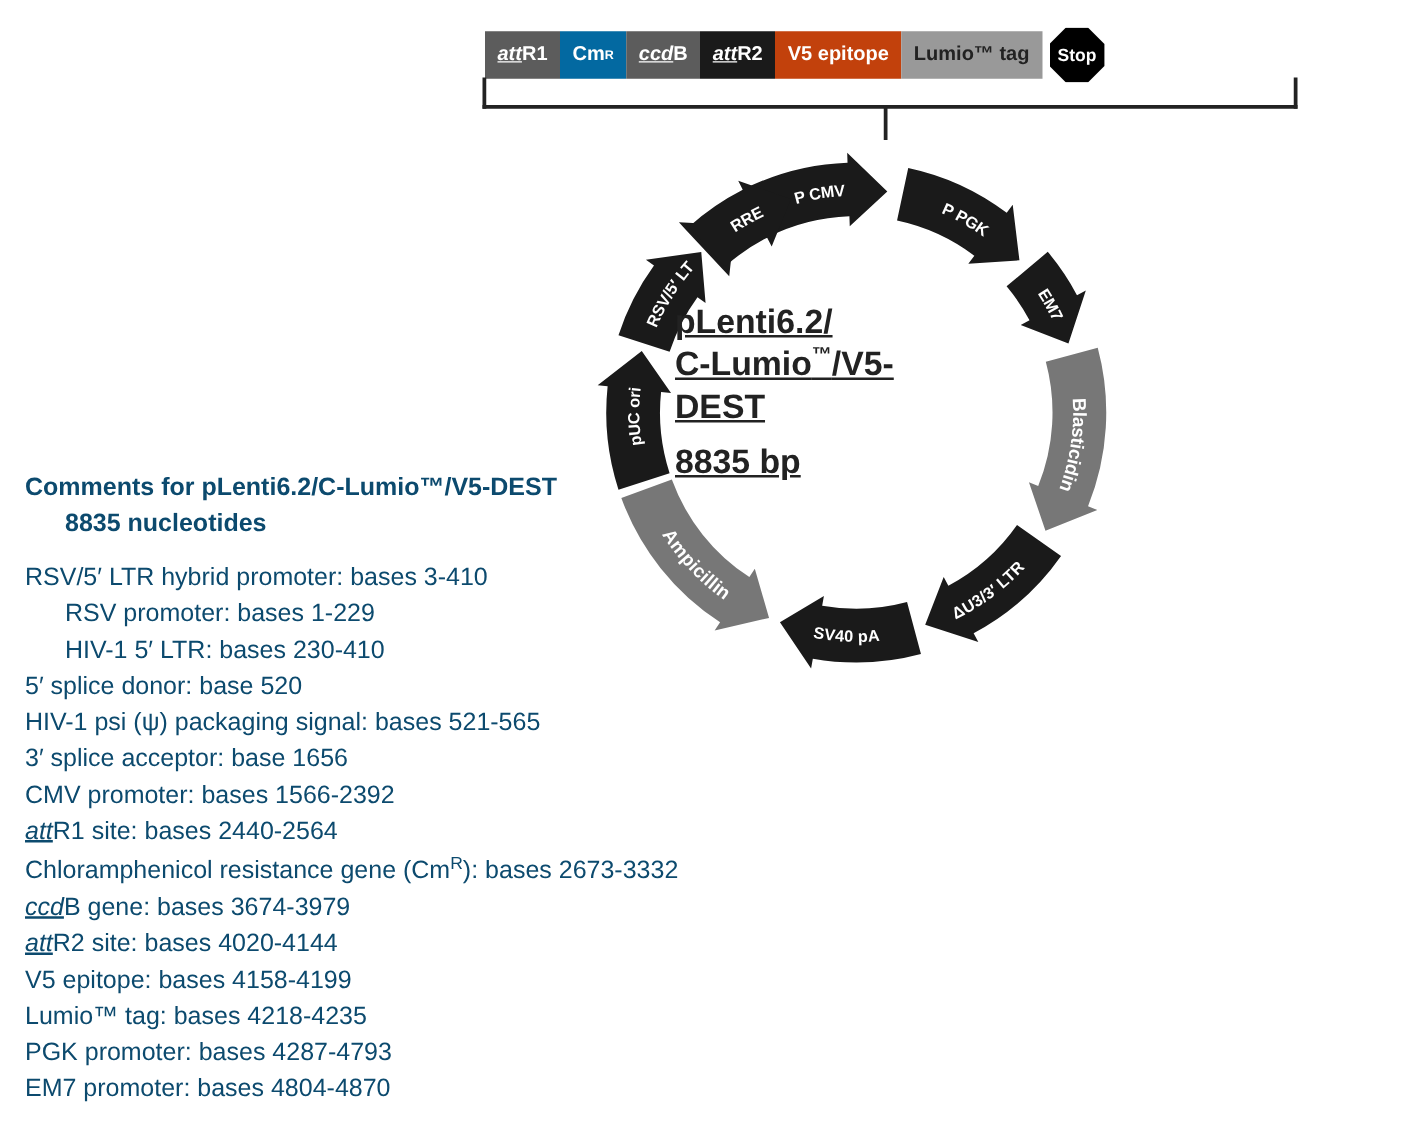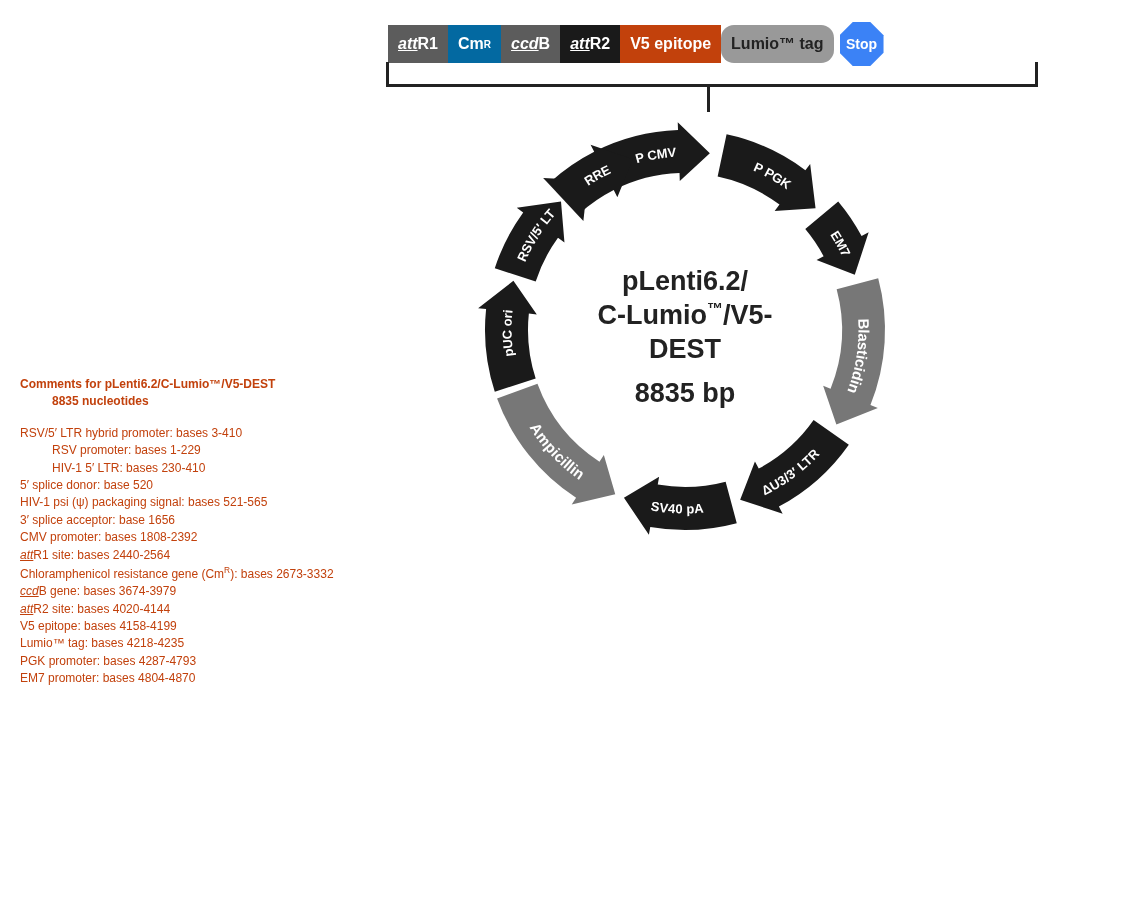--- a/index.html
+++ b/index.html
@@ -27,21 +27,21 @@
     align-items: center;
     justify-content: center;
     padding: 0 10px;
     font-style: normal;
   }
   .cassette-box .sup { font-size: 10px; vertical-align: super; }
   .cassette-box .it { font-style: italic; }
   .octagon {
     width: 44px;
     height: 44px;
-    background: #3b82f6;
+    background: #000000;
     color: #fff;
     font-weight: bold;
     font-size: 14px;
     display: flex;
     align-items: center;
     justify-content: center;
     margin-left: 6px;
     clip-path: polygon(30% 0%, 70% 0%, 100% 30%, 100% 70%, 70% 100%, 30% 100%, 0% 70%, 0% 30%);
   }
   .bracket-line {
@@ -64,59 +64,59 @@
   }
   .plasmid-wrap {
     position: absolute;
     top: 100px;
     left: 420px;
     width: 530px;
     height: 460px;
   }
   .center-label {
     position: absolute;
-    top: 165px;
+    top: 141px;
     left: 120px;
     width: 290px;
-    text-align: center;
     font-size: 27px;
     font-weight: bold;
     color: #222;
     line-height: 1.25;
+    text-decoration: underline;
   }
   .center-label .bp {
     margin-top: 11px;
     display: block;
   }
   .comments {
     position: absolute;
     top: 376px;
     left: 20px;
-    font-size: 12px;
-    color: #c2410c;
+    font-size: 20px;
+    color: #0c4a6e;
     line-height: 1.45;
   }
   .comments .hdr {
     font-weight: bold;
     margin-bottom: 14px;
   }
   .comments .indent { padding-left: 32px; }
   .it { font-style: italic; text-decoration: underline; }
   sup { font-size: 0.7em; }
 </style>
 </head>
 <body>
 
 <div class="cassette-bar" id="cassette-bar">
     <div class="cassette-box" style="background: rgb(92, 92, 92);"><span class="it">att</span>R1</div>
     <div class="cassette-box" style="background: #0369a1;">Cm<span class="sup">R</span></div>
     <div class="cassette-box" style="background: rgb(92, 92, 92);"><span class="it">ccd</span>B</div>
     <div class="cassette-box" style="background: rgb(26, 26, 26);"><span class="it">att</span>R2</div>
     <div class="cassette-box" style="background: #c2410c;">V5 epitope</div>
-    <div class="cassette-box" style="background: rgb(153, 153, 153); color: rgb(34, 34, 34); border-radius: 13px;">Lumio™ tag</div>
+    <div class="cassette-box" style="background: rgb(153, 153, 153); color: rgb(34, 34, 34);">Lumio™ tag</div>
     <div class="octagon">Stop</div>
   </div>
 <div class="bracket-line"></div>
 <div class="bracket-stem"></div>
 
 <div class="plasmid-wrap">
   <svg width="530" height="460" viewBox="0 0 530 460" id="plasmid-svg">
       <path d="M 174.20190005209062 51.79869516232645 A 200 200 0 0 1 258.0201006594997 30.12183459618086 L 257.7409046858797 22.1267079800281 L 289.8423985213717 53.23714972962969 L 259.79997499132725 81.09076677415476 L 259.52077901770724 73.09564015800197 A 157 157 0 0 0 193.72349154089113 90.11197570242626 Z" fill="#1a1a1a"></path>
       <path id="tp-pcmv" d="M 192.3975092109697 66.93213581079573 A 178.5 178.5 0 0 1 280.5573000804569 52.17924639062343" fill="none"></path>
       <text fill="#fff" font-size="13" font-weight="bold" font-family="Arial" dy="5"><textPath xlink:href="#tp-pcmv" startOffset="50%" text-anchor="middle">P CMV</textPath></text>
@@ -164,21 +164,21 @@
     <span>Comments for pLenti6.2/C-Lumio™/V5-DEST</span><br>
     <span style="padding-left:32px">8835 nucleotides</span>
   </div>
   <div id="comment-lines">
       <div>RSV/5′ LTR hybrid promoter: bases 3-410</div>
       <div class="indent">RSV promoter: bases 1-229</div>
       <div class="indent">HIV-1 5′ LTR: bases 230-410</div>
       <div>5′ splice donor: base 520</div>
       <div>HIV-1 psi (ψ) packaging signal: bases 521-565</div>
       <div>3′ splice acceptor: base 1656</div>
-      <div>CMV promoter: bases 1808-2392</div>
+      <div>CMV promoter: bases 1566-2392</div>
       <div><span class="it">att</span>R1 site: bases 2440-2564</div>
       <div>Chloramphenicol resistance gene (Cm<sup>R</sup>): bases 2673-3332</div>
       <div><span class="it">ccd</span>B gene: bases 3674-3979</div>
       <div><span class="it">att</span>R2 site: bases 4020-4144</div>
       <div>V5 epitope: bases 4158-4199</div>
       <div>Lumio™ tag: bases 4218-4235</div>
       <div>PGK promoter: bases 4287-4793</div>
       <div>EM7 promoter: bases 4804-4870</div>
     </div>
 </div>

